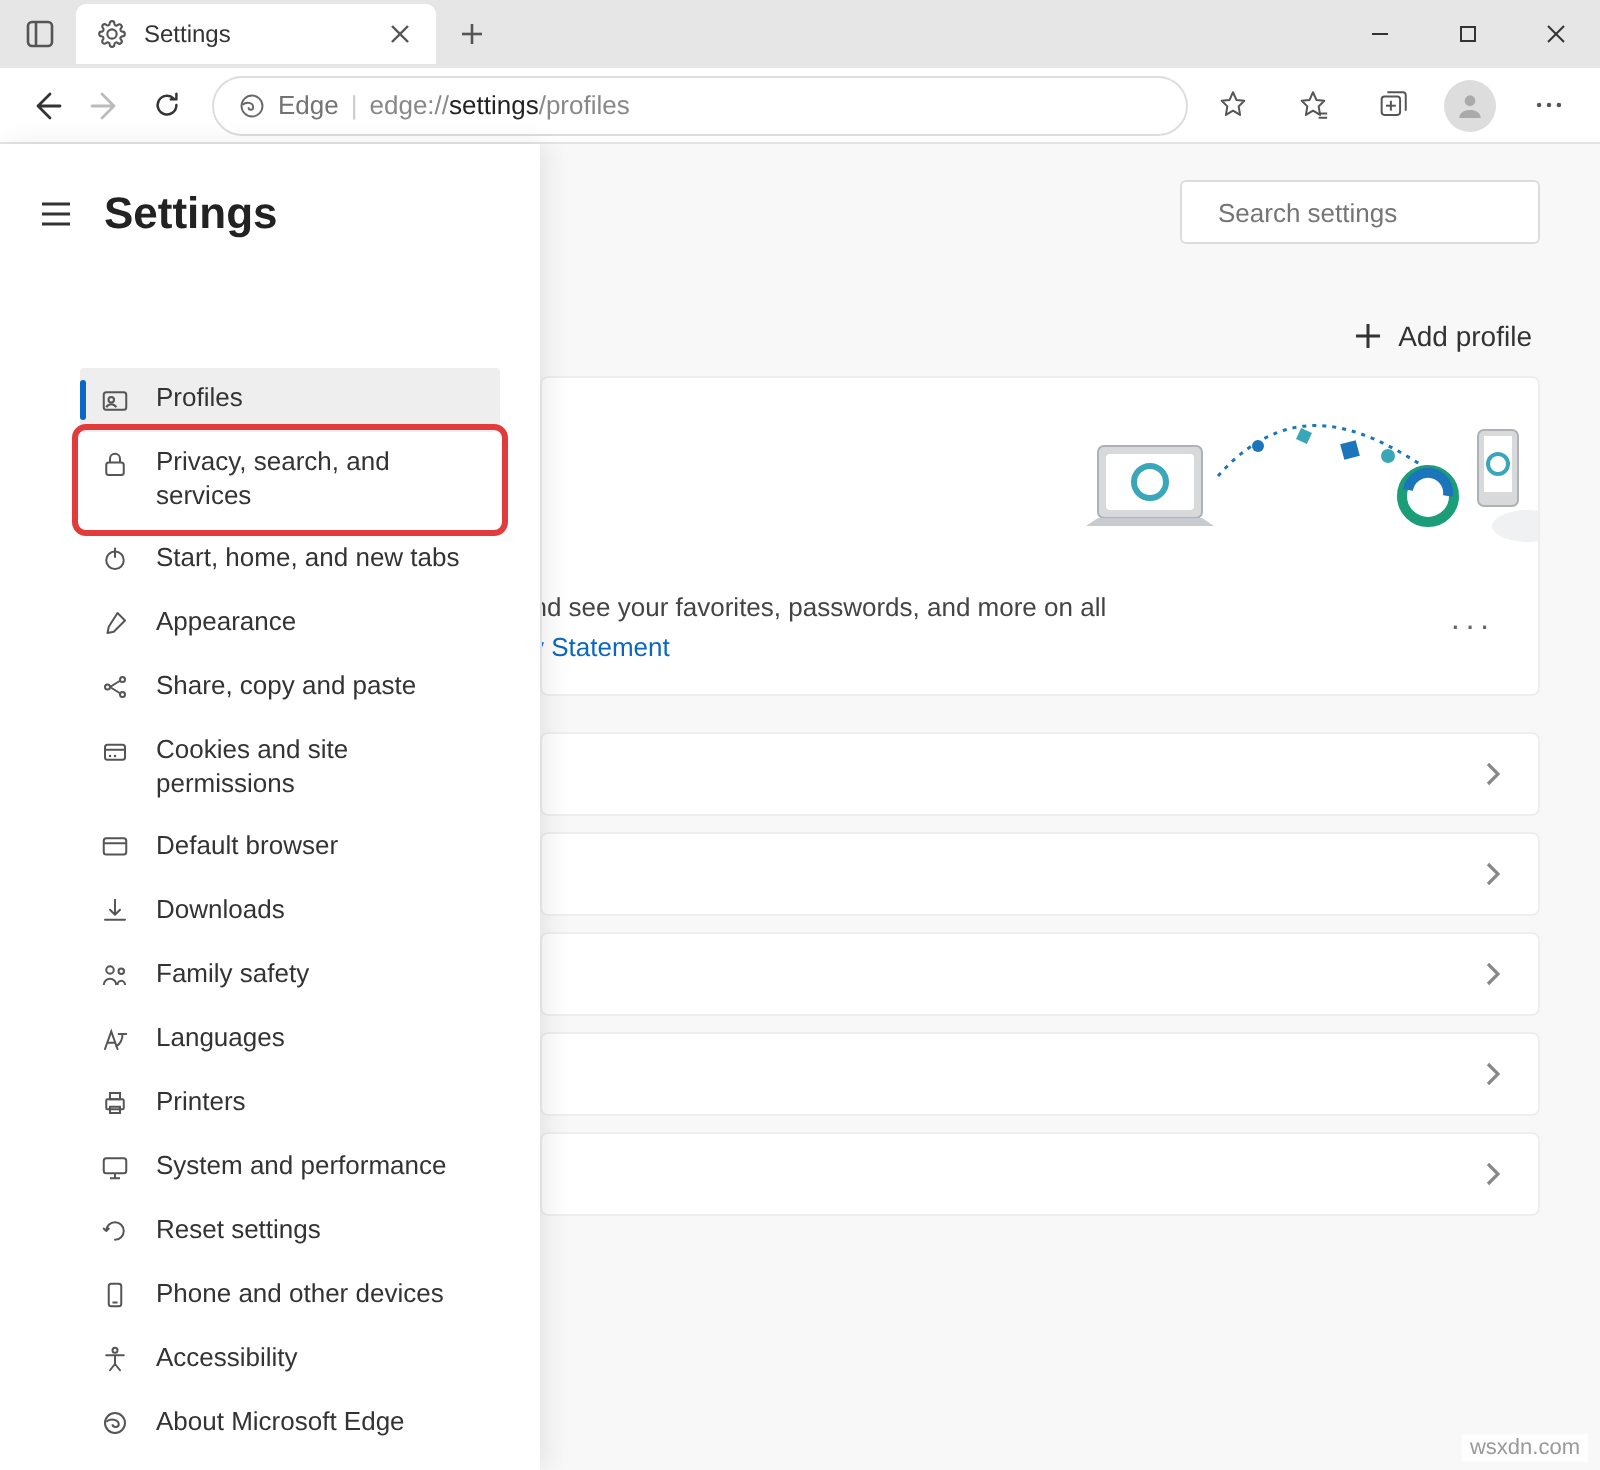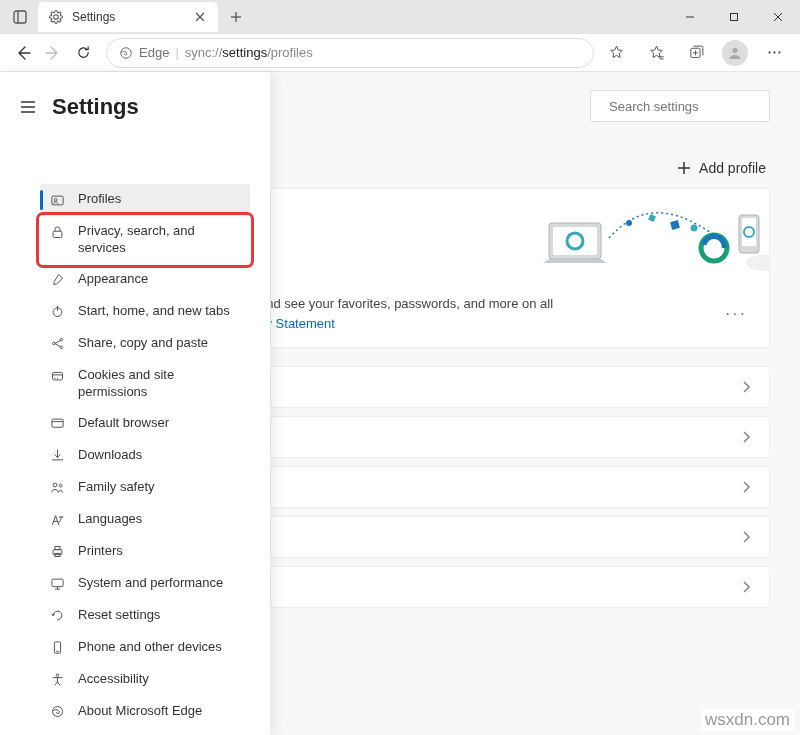--- a/index.html
+++ b/index.html
@@ -58,21 +58,21 @@
   .hero-text-row { position:absolute; left:-12px; right:16px; bottom:14px; display:flex; align-items:center; justify-content:space-between; gap:10px; }
   .hero-text { font-size:13px; color:#444; line-height:1.5; }
   .hero-text a { color:#0a68c2; text-decoration:none; }
   .more-dots { font-size:16px; color:#666; padding:0 6px; letter-spacing:2px; }
   .sync-btn { background:#0a68c2; color:#fff; border:none; padding:9px 14px; font-size:13px; border-radius:2px; cursor:pointer; white-space:nowrap; }
 
   .list-cards { margin-top:18px; }
   .list-card { background:#fff; border:1px solid #eee; border-radius:4px; height:42px; margin-bottom:8px; display:flex; align-items:center; justify-content:flex-end; padding:0 18px; }
   .chevron-right { color:#888; }
 
-  .watermark { position:absolute; right:6px; bottom:4px; font-size:17px; color:#999; background:#fff; padding:1px 4px; }
+  .watermark { position:absolute; right:6px; bottom:4px; font-size:11px; color:#999; background:#fff; padding:1px 4px; }
 
   svg { display:block; }
 </style>
 </head>
 <body>
 
 <div class="titlebar">
   <div class="titlebar-left">
     <div class="tab-btn-square">
       <svg width="14" height="14" viewBox="0 0 14 14">
@@ -140,21 +140,21 @@
   <div class="addr-field">
     <span class="edge-ico">
       <svg width="14" height="14" viewBox="0 0 24 24">
           <circle cx="12" cy="12" r="9" fill="none" stroke="#666" stroke-width="1.6"></circle>
           <path d="M4 11c3-3 9-2 9 2 0 3-4 3-4 0" fill="none" stroke="#666" stroke-width="1.6"></path>
         </svg>
     </span>
     <span class="edge-label">Edge</span>
     <span class="sep">|</span>
     <span>
-      <span class="url-dim">sync://</span><span class="url-strong">settings</span><span class="url-dim">/profiles</span>
+      <span class="url-dim">edge://</span><span class="url-strong">settings</span><span class="url-dim">/profiles</span>
     </span>
   </div>
   <div class="addr-right">
     <div class="ico">
       <svg width="17" height="17" viewBox="0 0 24 24">
           <path d="M12 3l2.5 5.5L20 9l-4 4 1 6-5-3-5 3 1-6-4-4 5.5-.5z" fill="none" stroke="#555" stroke-width="1.4" stroke-linejoin="round"></path>
         </svg>
     </div>
     <div class="ico">
       <svg width="17" height="17" viewBox="0 0 24 24">
@@ -217,33 +217,33 @@
             <svg width="15" height="15" viewBox="0 0 24 24">
               <rect x="5" y="10" width="14" height="10" rx="2" fill="none" stroke="#555" stroke-width="1.6"></rect>
               <path d="M8 10V7a4 4 0 018 0v3" fill="none" stroke="#555" stroke-width="1.6"></path>
             </svg>
           </span>
         <span class="nav-label">Privacy, search, and services</span>
       </li>
       <li class="nav-item">
         <span class="nav-ico">
             <svg width="15" height="15" viewBox="0 0 24 24">
-              <path d="M14 4l6 6-9 9-5 1 1-5z" fill="none" stroke="#555" stroke-width="1.6" stroke-linejoin="round"></path>
-            </svg>
-          </span>
-        <span class="nav-label">Appearance</span>
-      </li>
-      <li class="nav-item">
-        <span class="nav-ico">
-            <svg width="15" height="15" viewBox="0 0 24 24">
               <circle cx="12" cy="13" r="7" fill="none" stroke="#555" stroke-width="1.6"></circle>
               <line x1="12" y1="3" x2="12" y2="11" stroke="#555" stroke-width="1.6"></line>
             </svg>
           </span>
         <span class="nav-label">Start, home, and new tabs</span>
+      </li>
+      <li class="nav-item">
+        <span class="nav-ico">
+            <svg width="15" height="15" viewBox="0 0 24 24">
+              <path d="M14 4l6 6-9 9-5 1 1-5z" fill="none" stroke="#555" stroke-width="1.6" stroke-linejoin="round"></path>
+            </svg>
+          </span>
+        <span class="nav-label">Appearance</span>
       </li>
       <li class="nav-item">
         <span class="nav-ico">
             <svg width="15" height="15" viewBox="0 0 24 24">
               <path d="M8 12l8-5M8 12l8 5" fill="none" stroke="#555" stroke-width="1.6"></path>
               <circle cx="6" cy="12" r="2" fill="none" stroke="#555" stroke-width="1.6"></circle>
               <circle cx="18" cy="6" r="2" fill="none" stroke="#555" stroke-width="1.6"></circle>
               <circle cx="18" cy="18" r="2" fill="none" stroke="#555" stroke-width="1.6"></circle>
             </svg>
           </span>

